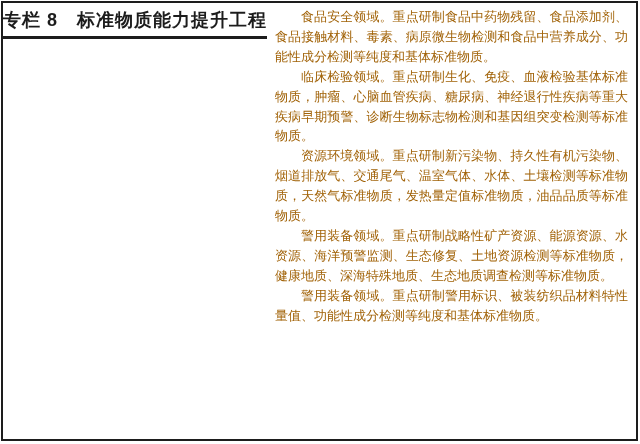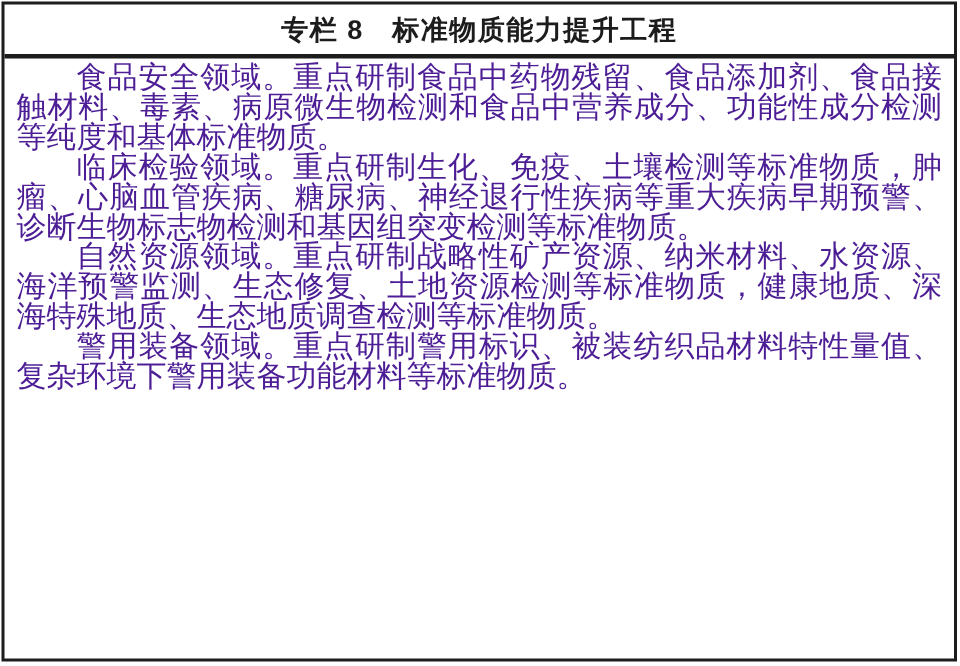--- a/index.html
+++ b/index.html
@@ -20,59 +20,60 @@
   .panel {
     position: absolute;
     left: 1px;
     top: 1px;
     right: 2px;
     bottom: 3px;
     border: 2px solid #1d1d1d;
     background: #ffffff;
     box-sizing: border-box;
     display: flex;
-    flex-direction: column;
+    flex-direction: row;
   }
   .panel-title {
     flex: 0 0 auto;
     height: 33px;
     display: flex;
     align-items: center;
     justify-content: center;
     border-bottom: 3px solid #1d1d1d;
     font-family: "Liberation Sans", "DejaVu Sans", sans-serif;
     font-weight: bold;
     font-size: 18px;
     letter-spacing: 1px;
     color: #1c1c1c;
     white-space: pre;
   }
   .panel-body {
     flex: 1 1 auto;
     padding: 4px 8px 18px 8px;
-    font-size: 20px;
+    font-size: 13px;
     line-height: 19.9px;
-    color: #4c1d95;
+    color: #a16207;
     text-align: justify;
     text-justify: inter-ideograph;
     overflow: hidden;
   }
   .para {
     margin: 0;
     padding: 0;
     text-indent: 2em;
     word-break: break-all;
   }
 </style>
 </head>
 <body>
 
 <div class="page">
   <div class="panel">
     <div class="panel-title">专栏 8　标准物质能力提升工程</div>
     <div class="panel-body">
       <p class="para">食品安全领域。重点研制食品中药物残留、食品添加剂、食品接触材料、毒素、病原微生物检测和食品中营养成分、功能性成分检测等纯度和基体标准物质。</p>
-      <p class="para">临床检验领域。重点研制生化、免疫、土壤检测等标准物质，肿瘤、心脑血管疾病、糖尿病、神经退行性疾病等重大疾病早期预警、诊断生物标志物检测和基因组突变检测等标准物质。</p>
-      <p class="para">自然资源领域。重点研制战略性矿产资源、纳米材料、水资源、海洋预警监测、生态修复、土地资源检测等标准物质，健康地质、深海特殊地质、生态地质调查检测等标准物质。</p>
-      <p class="para">警用装备领域。重点研制警用标识、被装纺织品材料特性量值、复杂环境下警用装备功能材料等标准物质。</p>
+      <p class="para">临床检验领域。重点研制生化、免疫、血液检验基体标准物质，肿瘤、心脑血管疾病、糖尿病、神经退行性疾病等重大疾病早期预警、诊断生物标志物检测和基因组突变检测等标准物质。</p>
+      <p class="para">资源环境领域。重点研制新污染物、持久性有机污染物、烟道排放气、交通尾气、温室气体、水体、土壤检测等标准物质，天然气标准物质，发热量定值标准物质，油品品质等标准物质。</p>
+      <p class="para">警用装备领域。重点研制战略性矿产资源、能源资源、水资源、海洋预警监测、生态修复、土地资源检测等标准物质，健康地质、深海特殊地质、生态地质调查检测等标准物质。</p>
+      <p class="para">警用装备领域。重点研制警用标识、被装纺织品材料特性量值、功能性成分检测等纯度和基体标准物质。</p>
     </div>
   </div>
 </div>
 
 </body></html>

